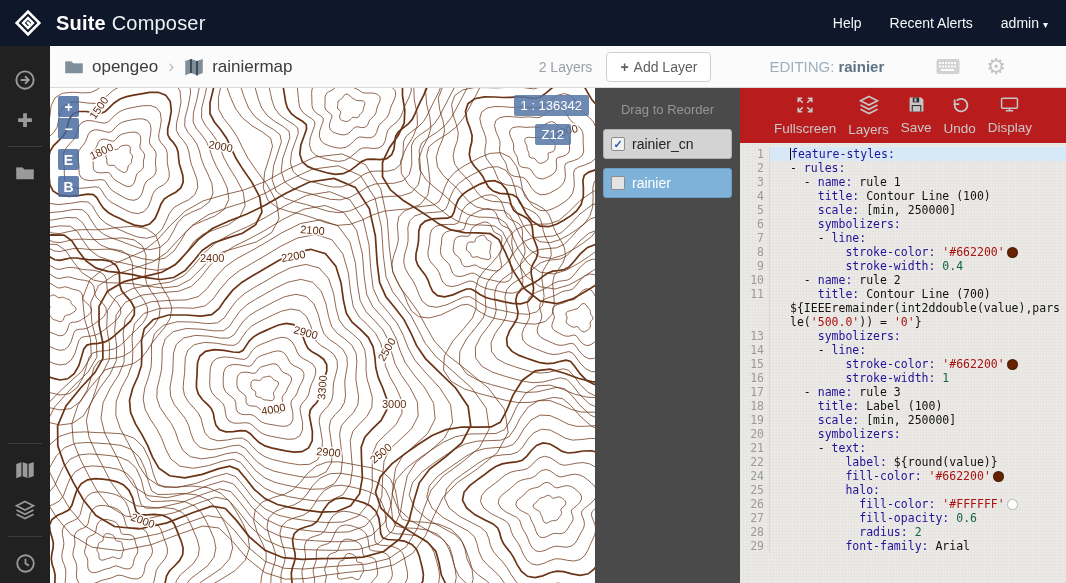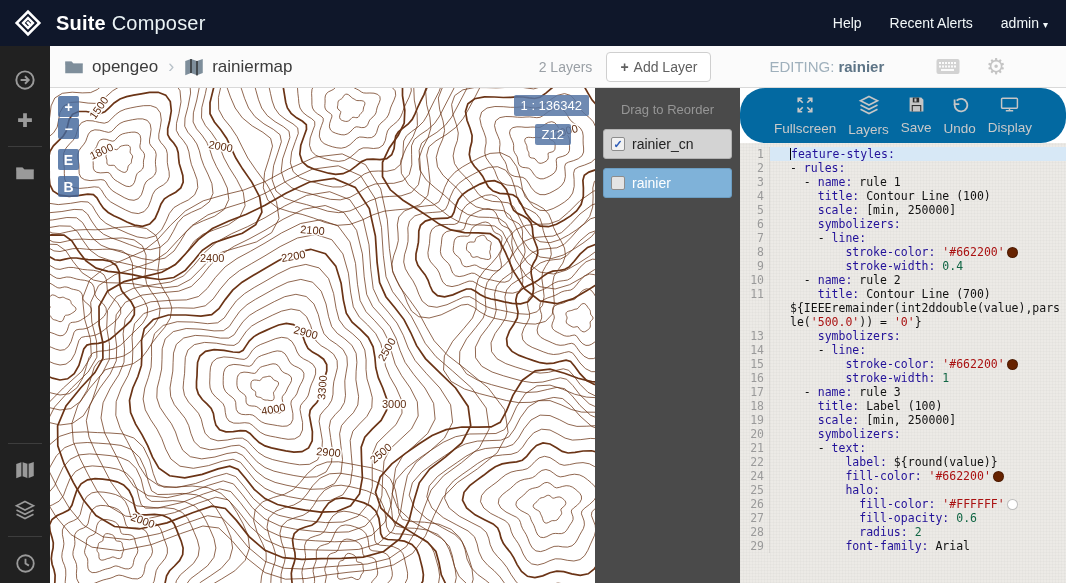--- a/index.html
+++ b/index.html
@@ -69,22 +69,22 @@
     align-items:center; padding:0 7px; gap:7px; font-size:14px; cursor:pointer; }
   .layer-item.normal { background:#d3d3d3; border:1px solid #b2b2b2; color:#222; }
   .layer-item.selected { background:#7fb2d9; border:1px solid #6b9dc2; color:#fff; }
   .cbx { width:14px; height:14px; border:1px solid #8d8d8d; background:#f2f2f2;
     border-radius:2px; display:flex; align-items:center; justify-content:center;
     font-size:11px; font-weight:bold; color:#2f5eb8; cursor:pointer; }
   .cbx.off { background:#e4e4e4; color:transparent; }
 
   
   .right-panel { width:326px; display:flex; flex-direction:column; min-height:0; }
-  .ed-toolbar { height:55px; background:#0369a1; display:flex; align-items:center;
-    justify-content:space-around; padding:0 28px;border-radius:25px; }
+  .ed-toolbar { height:55px; background:#b91c1c; display:flex; align-items:center;
+    justify-content:space-around; padding:0 28px; }
   .ed-btn { display:flex; flex-direction:column; align-items:center; gap:3px;
     color:#c6c6c6; cursor:pointer; }
   .ed-btn .lbl { font-size:13.5px; color:#c9c9c9; }
 
   
   .editor { flex:1; background:#eceae6; overflow:hidden;
     background-image:
       repeating-linear-gradient(0deg, rgba(0,0,0,.02) 0 1px, transparent 1px 3px),
       repeating-linear-gradient(90deg, rgba(0,0,0,.02) 0 1px, transparent 1px 3px);
     font-family:"DejaVu Sans Mono", monospace; font-size:11.5px; line-height:14px;

